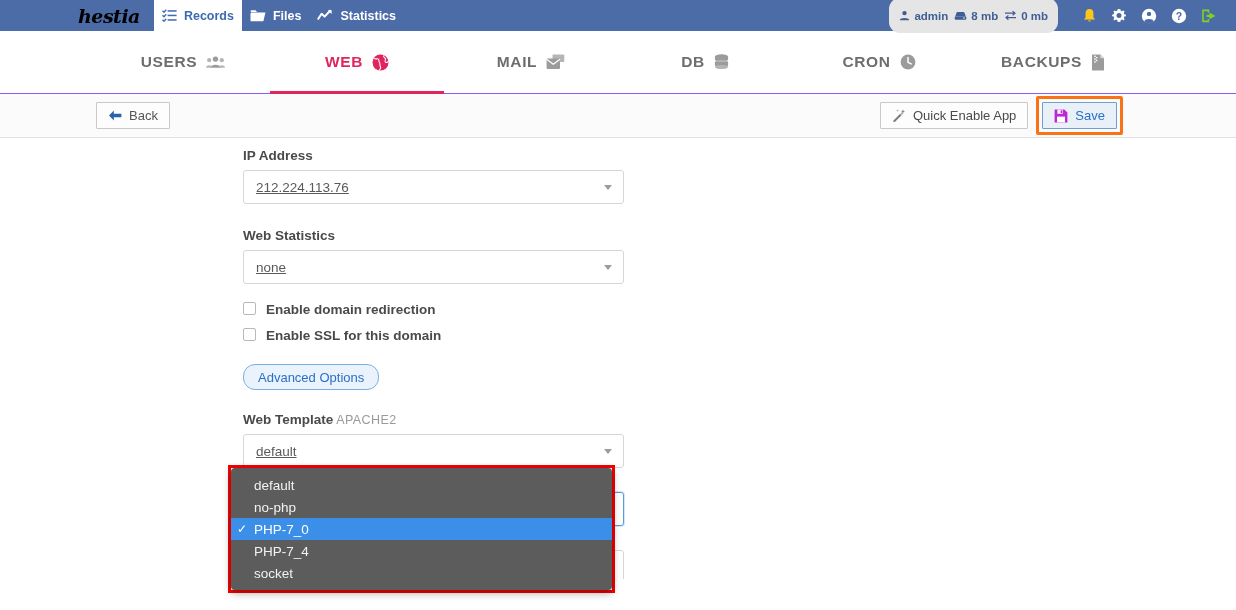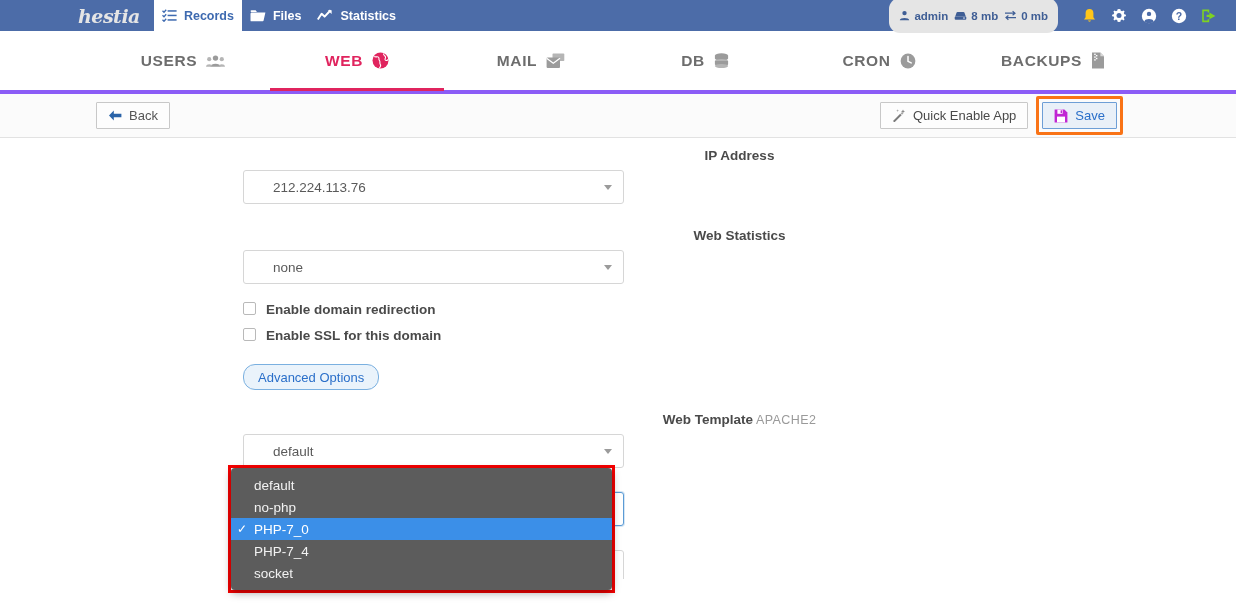--- a/index.html
+++ b/index.html
@@ -24,21 +24,21 @@
   }
   .topbar-left {
     display: flex;
     align-items: stretch;
     margin-left: 78px;
   }
   .brand {
     display: flex;
     align-items: center;
     padding: 0 14px 0 0;
-    color: #e5e5e5;
+    color: #000000;
     font-family: "DejaVu Serif", serif;
     font-size: 19px;
     font-style: italic;
     font-weight: 700;
     letter-spacing: -0.5px;
     user-select: none;
   }
   .top-tab {
     display: flex;
     align-items: center;
@@ -80,21 +80,21 @@
   .icon-btn {
     width: 30px; height: 31px;
     display: flex; align-items: center; justify-content: center;
     cursor: pointer;
   }
 
   
   .mainnav {
     height: 63px;
     background: #ffffff;
-    border-bottom: 4px solid #8b5cf6;
+    border-bottom: 1px solid #8b5cf6;
     display: flex;
     align-items: stretch;
     padding: 0 96px 0 96px;
     position: relative;
     z-index: 30;
   }
   .nav-item {
     flex: 1;
     display: flex;
     align-items: center;
@@ -170,42 +170,42 @@
     height: 441px;
     background: #ffffff;
     padding: 0 0 0 243px;
     overflow: hidden;
   }
   .field-label {
     font-size: 13.5px;
     font-weight: 700;
     color: #4a4a4a;
     margin: 0 0 7px 0;
-    text-align: center;
   }
   .field-label .sub {
     font-weight: 400;
     color: #9a9a9a;
     font-size: 12.5px;
     letter-spacing: 0.4px;
     margin-left: 3px;
   }
   .select-box {
     position: relative;
     width: 381px;
     height: 34px;
     border: 1px solid #d6d6d6;
     border-radius: 3px;
     background: #ffffff;
     display: flex;
     align-items: center;
-    padding: 0 26px 0 29px;
+    padding: 0 26px 0 12px;
     font-size: 13.5px;
     color: #5a5a5a;
     cursor: pointer;
+    text-decoration: underline;
   }
   .select-box.focused {
     border: 1px solid #5b9bd5;
     box-shadow: 0 0 0 1px rgba(91,155,213,0.25);
   }
   .caret {
     position: absolute;
     right: 11px; top: 50%;
     margin-top: -2px;
     width: 0; height: 0;

